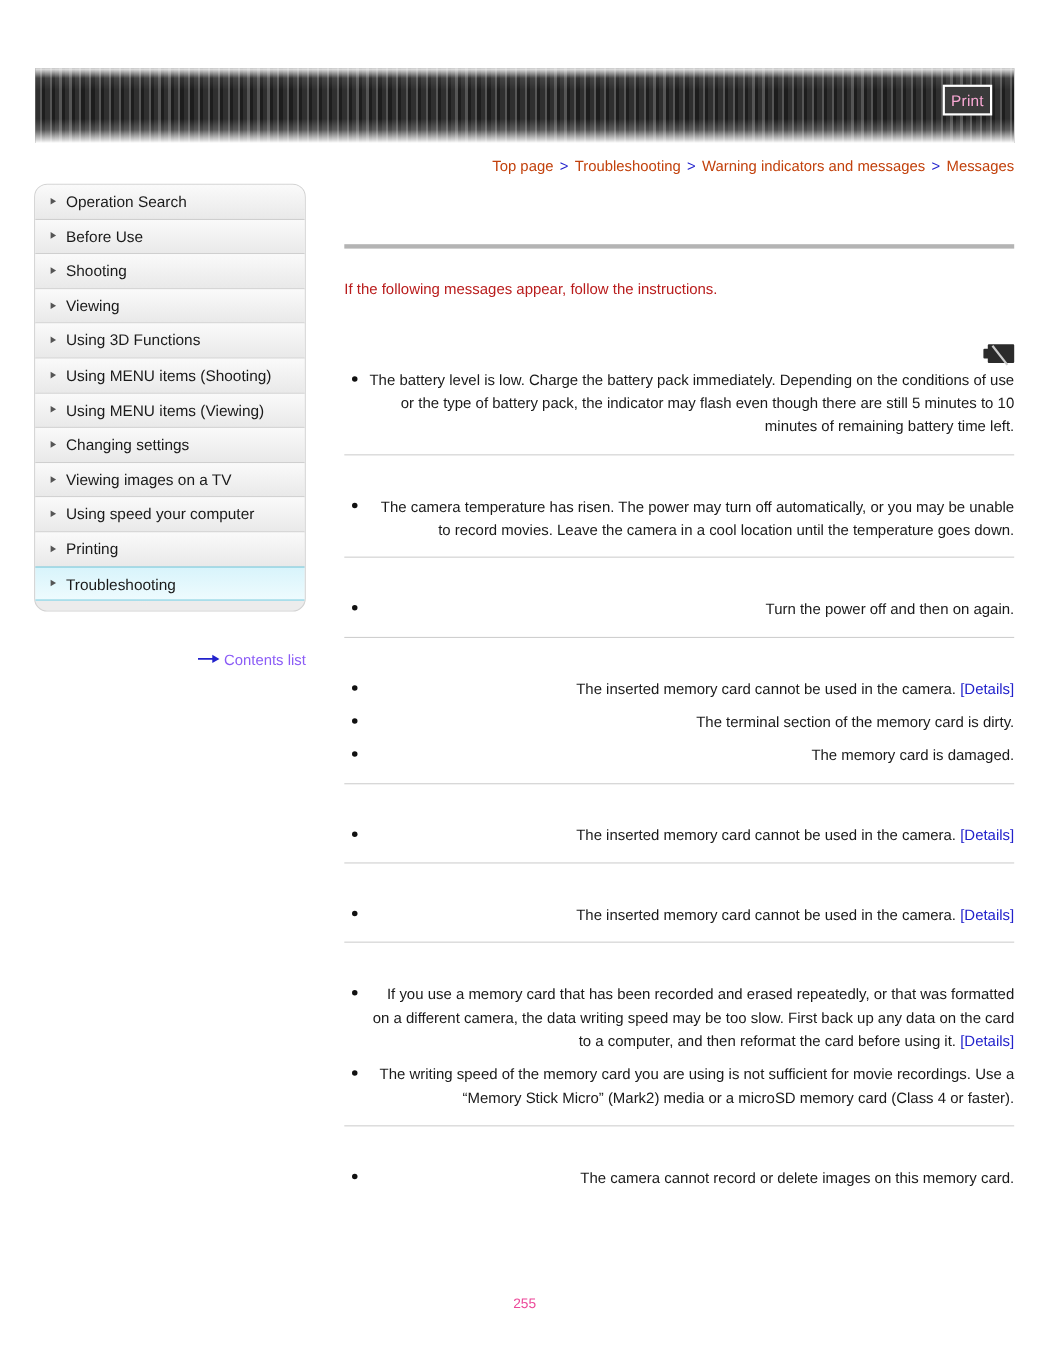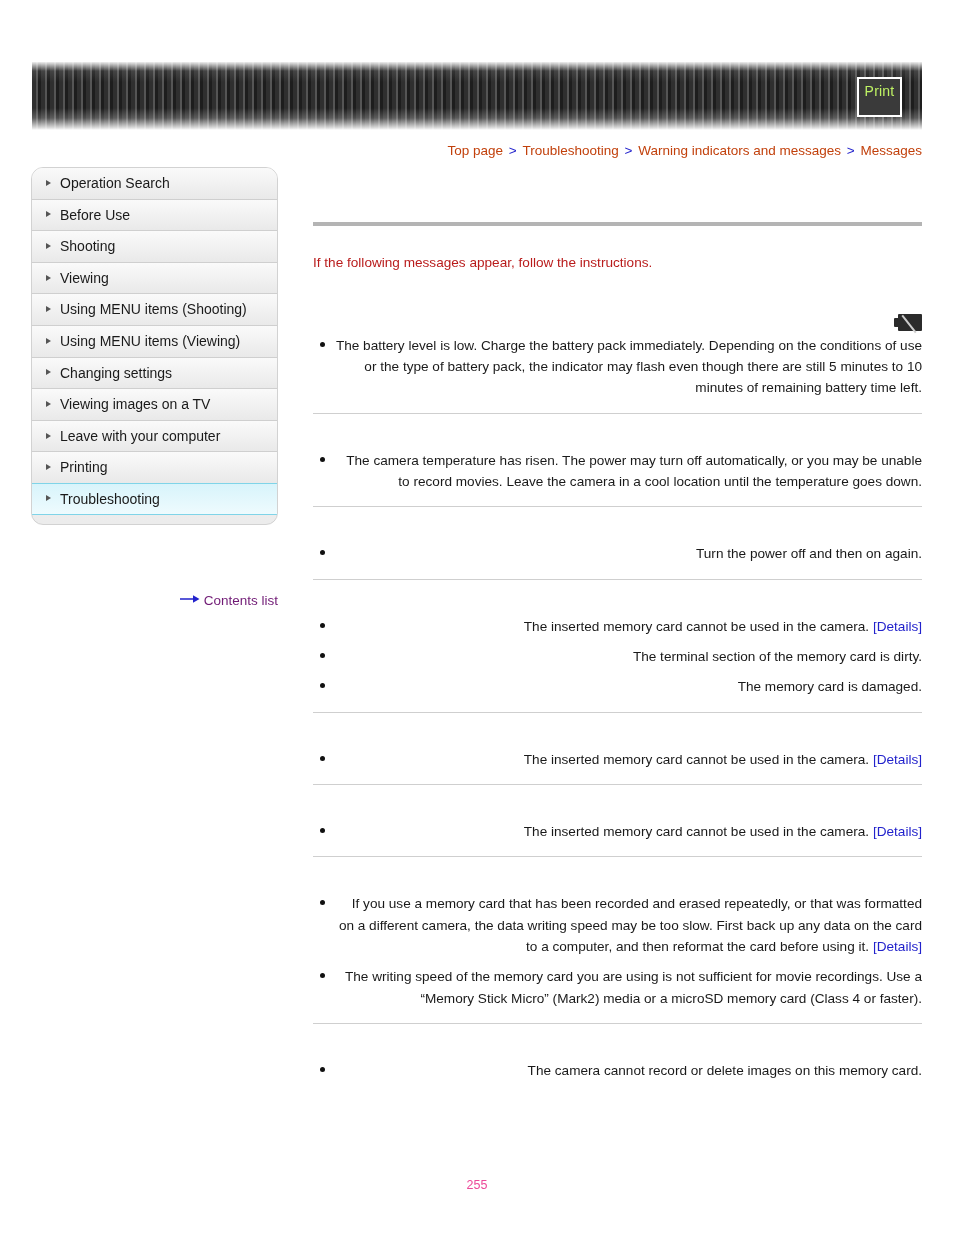--- a/index.html
+++ b/index.html
@@ -36,24 +36,24 @@
       repeating-linear-gradient(to right,
         #2f2f2f 0px, #2f2f2f 4px,
         #555555 4px, #555555 6px,
         #1d1d1d 6px, #1d1d1d 9px);
   }
   .print-button {
     position: absolute;
     right: 20px;
     top: 15px;
     width: 45px;
-    height: 40px;
+    height: 28px;
     border: 2px solid #ffffff;
     background: #3a3a3a;
-    color: #bef264;
+    color: #f9a8d4;
     font-size: 14px;
     line-height: 24px;
     text-align: center;
     cursor: pointer;
     letter-spacing: 0.2px;
   }
 
   
   .breadcrumb {
     position: absolute;
@@ -129,21 +129,21 @@
     white-space: nowrap;
   }
   .contents-list .arrow-icon {
     display: inline-block;
     vertical-align: middle;
     margin-right: 4px;
     position: relative;
     top: -1px;
   }
   .contents-list a {
-    color: #701a75;
+    color: #8b5cf6;
     text-decoration: none;
     cursor: pointer;
     vertical-align: middle;
   }
 
   
   .content {
     position: absolute;
     left: 313px;
     top: 222px;
@@ -257,25 +257,26 @@
   <div class="print-button">Print</div>
 </div>
 
 <div class="breadcrumb" id="breadcrumb"><a href="#">Top page</a><span class="sep"> &gt; </span><a href="#">Troubleshooting</a><span class="sep"> &gt; </span><a href="#">Warning indicators and messages</a><span class="sep"> &gt; </span><a href="#">Messages</a></div>
 
 <div class="sidebar" id="sidebar">
     <div class="nav-item"><span class="tri"></span><span>Operation Search</span></div>
     <div class="nav-item"><span class="tri"></span><span>Before Use</span></div>
     <div class="nav-item"><span class="tri"></span><span>Shooting</span></div>
     <div class="nav-item"><span class="tri"></span><span>Viewing</span></div>
+    <div class="nav-item"><span class="tri"></span><span>Using 3D Functions</span></div>
     <div class="nav-item"><span class="tri"></span><span>Using MENU items (Shooting)</span></div>
     <div class="nav-item"><span class="tri"></span><span>Using MENU items (Viewing)</span></div>
     <div class="nav-item"><span class="tri"></span><span>Changing settings</span></div>
     <div class="nav-item"><span class="tri"></span><span>Viewing images on a TV</span></div>
-    <div class="nav-item"><span class="tri"></span><span>Leave with your computer</span></div>
+    <div class="nav-item"><span class="tri"></span><span>Using speed your computer</span></div>
     <div class="nav-item"><span class="tri"></span><span>Printing</span></div>
     <div class="nav-item active"><span class="tri"></span><span>Troubleshooting</span></div>
   </div>
 
 <div class="contents-list">
   <span class="arrow-icon">
     <svg width="20" height="10" viewBox="0 0 20 10" aria-hidden="true">
       <path d="M0 4.2 L13 4.2 L13 1.2 L19.5 5 L13 8.8 L13 5.8 L0 5.8 Z" fill="#2222cc"></path>
     </svg>
   </span><a href="#">Contents list</a>

